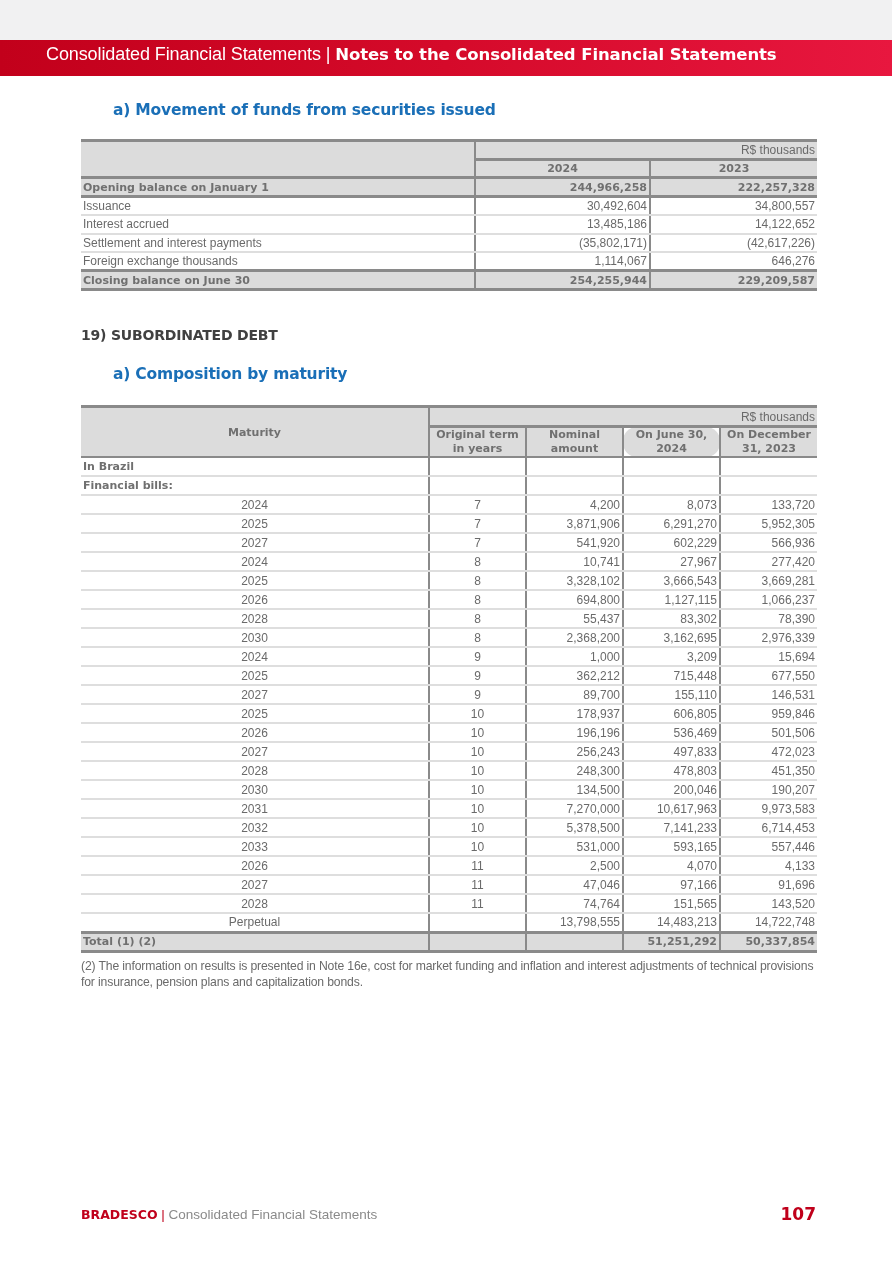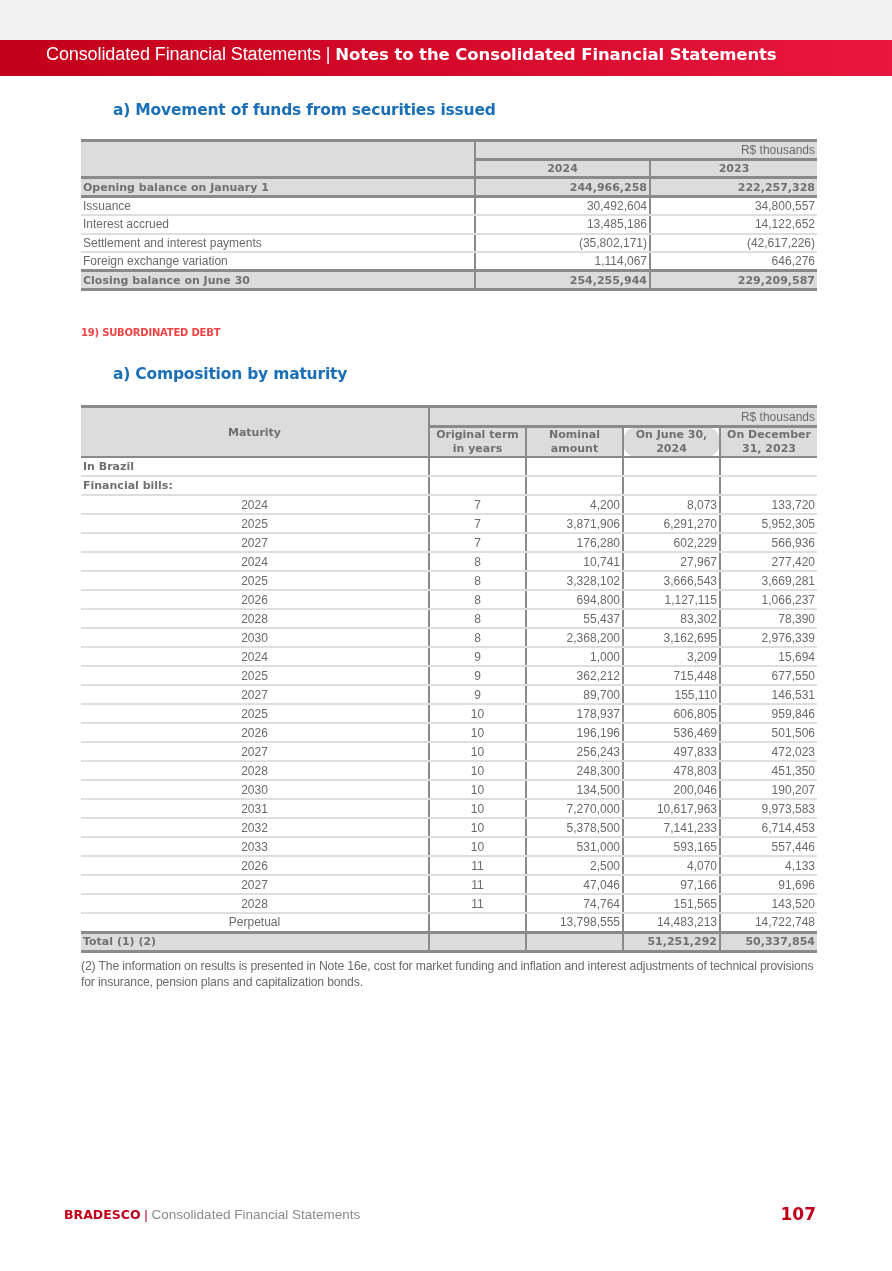--- a/index.html
+++ b/index.html
@@ -6,21 +6,21 @@
   html, body { width: 892px; height: 1271px; background: #ffffff; }
   body { position: relative; font-family: "Liberation Sans", "DejaVu Sans", sans-serif; color: #6e6e6e; overflow: hidden; }
 
   .top-band { position: absolute; left: 0; top: 0; width: 892px; height: 76px; background: #f1f1f2; }
   .red-band { position: absolute; left: 0; top: 40px; width: 892px; height: 36px;
     background: linear-gradient(90deg, #c2001b 0%, #d50a2a 50%, #e8173f 100%); }
   .red-band .title { position: absolute; left: 46px; top: 3px; color: #ffffff; font-size: 18px; line-height: 22px; white-space: nowrap; letter-spacing: -0.1px; }
   .red-band .title b { font-family: "DejaVu Sans", sans-serif; font-weight: bold; font-size: 16.5px; }
 
   .h-blue { position: absolute; left: 113px; color: #1a6fb7; font-family: "DejaVu Sans", sans-serif; font-weight: bold; font-size: 15.5px; letter-spacing: -0.2px; }
-  .h-red { position: absolute; left: 81px; color: #ef4444; font-family: "DejaVu Sans", sans-serif; font-weight: bold; font-size: 10px; letter-spacing: -0.2px; }
+  .h-red { position: absolute; left: 81px; color: #404040; font-family: "DejaVu Sans", sans-serif; font-weight: bold; font-size: 14px; letter-spacing: -0.2px; }
 
   table { border-collapse: collapse; position: absolute; left: 81px; width: 736px; font-size: 12px; color: #6a6a6a; }
   td, th { padding: 0 2px; white-space: nowrap; }
   .gray { background: #dcdcdc; }
   .thick-top { border-top: 3px solid #8a8a8a; margin-top: 12px; }
   .thick-bottom { border-bottom: 3px solid #8a8a8a; }
   .vsep { border-left: 2px solid #8a8a8a; }
   .num { text-align: right; }
   .ctr { text-align: center; }
   .bold { font-weight: bold; font-family: "DejaVu Sans", sans-serif; font-size: 11px; color: #707070; }
@@ -35,21 +35,21 @@
 
   
   #t2 { top: 405px; }
   #t2 .units td { height: 20px; }
   #t2 .hdr td { height: 24px; line-height: 14px; }
   #t2 .hdr td.sub { border-top: 3px solid #8a8a8a; }
   #t2 tr.r td { height: 19px; line-height: 16px; }
 
   .footnotes { position: absolute; left: 81px; top: 959px; width: 740px; font-size: 12.2px; line-height: 15.5px; color: #6a6a6a; letter-spacing: -0.15px; }
 
-  .footer { position: absolute; left: 64px; top: 1207px; font-size: 13.5px; color: #8a8a8a; }
+  .footer { position: absolute; left: 81px; top: 1207px; font-size: 13.5px; color: #8a8a8a; }
   .footer .brand { color: #c0001b; font-family: "DejaVu Sans", sans-serif; font-weight: bold; font-size: 12.5px; }
   .footer .bar { color: #c0001b; }
   .page-num { position: absolute; right: 76px; top: 1204px; color: #c0001b; font-family: "DejaVu Sans", sans-serif; font-weight: bold; font-size: 17px; }
 </style>
 </head>
 <body>
 
 <div class="top-band"></div>
 <div class="red-band">
   <div class="title">
@@ -90,21 +90,21 @@
     <td>Interest accrued</td>
     <td class="vsep num">13,485,186</td>
     <td class="vsep num">14,122,652</td>
   </tr>
   <tr class="body thin-row">
     <td>Settlement and interest payments</td>
     <td class="vsep num">(35,802,171)</td>
     <td class="vsep num">(42,617,226)</td>
   </tr>
   <tr class="body">
-    <td>Foreign exchange variation</td>
+    <td>Foreign exchange thousands</td>
     <td class="vsep num">1,114,067</td>
     <td class="vsep num">646,276</td>
   </tr>
   <tr class="hl">
     <td class="gray thick-top thick-bottom bold">Closing balance on June 30</td>
     <td class="gray thick-top thick-bottom vsep num bold">254,255,944</td>
     <td class="gray thick-top thick-bottom vsep num bold">229,209,587</td>
   </tr>
 </tbody>
   </table>
@@ -169,21 +169,21 @@
       <tr class="r thin-row">
         <td class="ctr">2025</td>
         <td class="vsep ctr">7</td>
         <td class="vsep num">3,871,906</td>
         <td class="vsep num">6,291,270</td>
         <td class="vsep num">5,952,305</td>
       </tr>
       <tr class="r thin-row">
         <td class="ctr">2027</td>
         <td class="vsep ctr">7</td>
-        <td class="vsep num">176,280</td>
+        <td class="vsep num">541,920</td>
         <td class="vsep num">602,229</td>
         <td class="vsep num">566,936</td>
       </tr>
       <tr class="r thin-row">
         <td class="ctr">2024</td>
         <td class="vsep ctr">8</td>
         <td class="vsep num">10,741</td>
         <td class="vsep num">27,967</td>
         <td class="vsep num">277,420</td>
       </tr>

